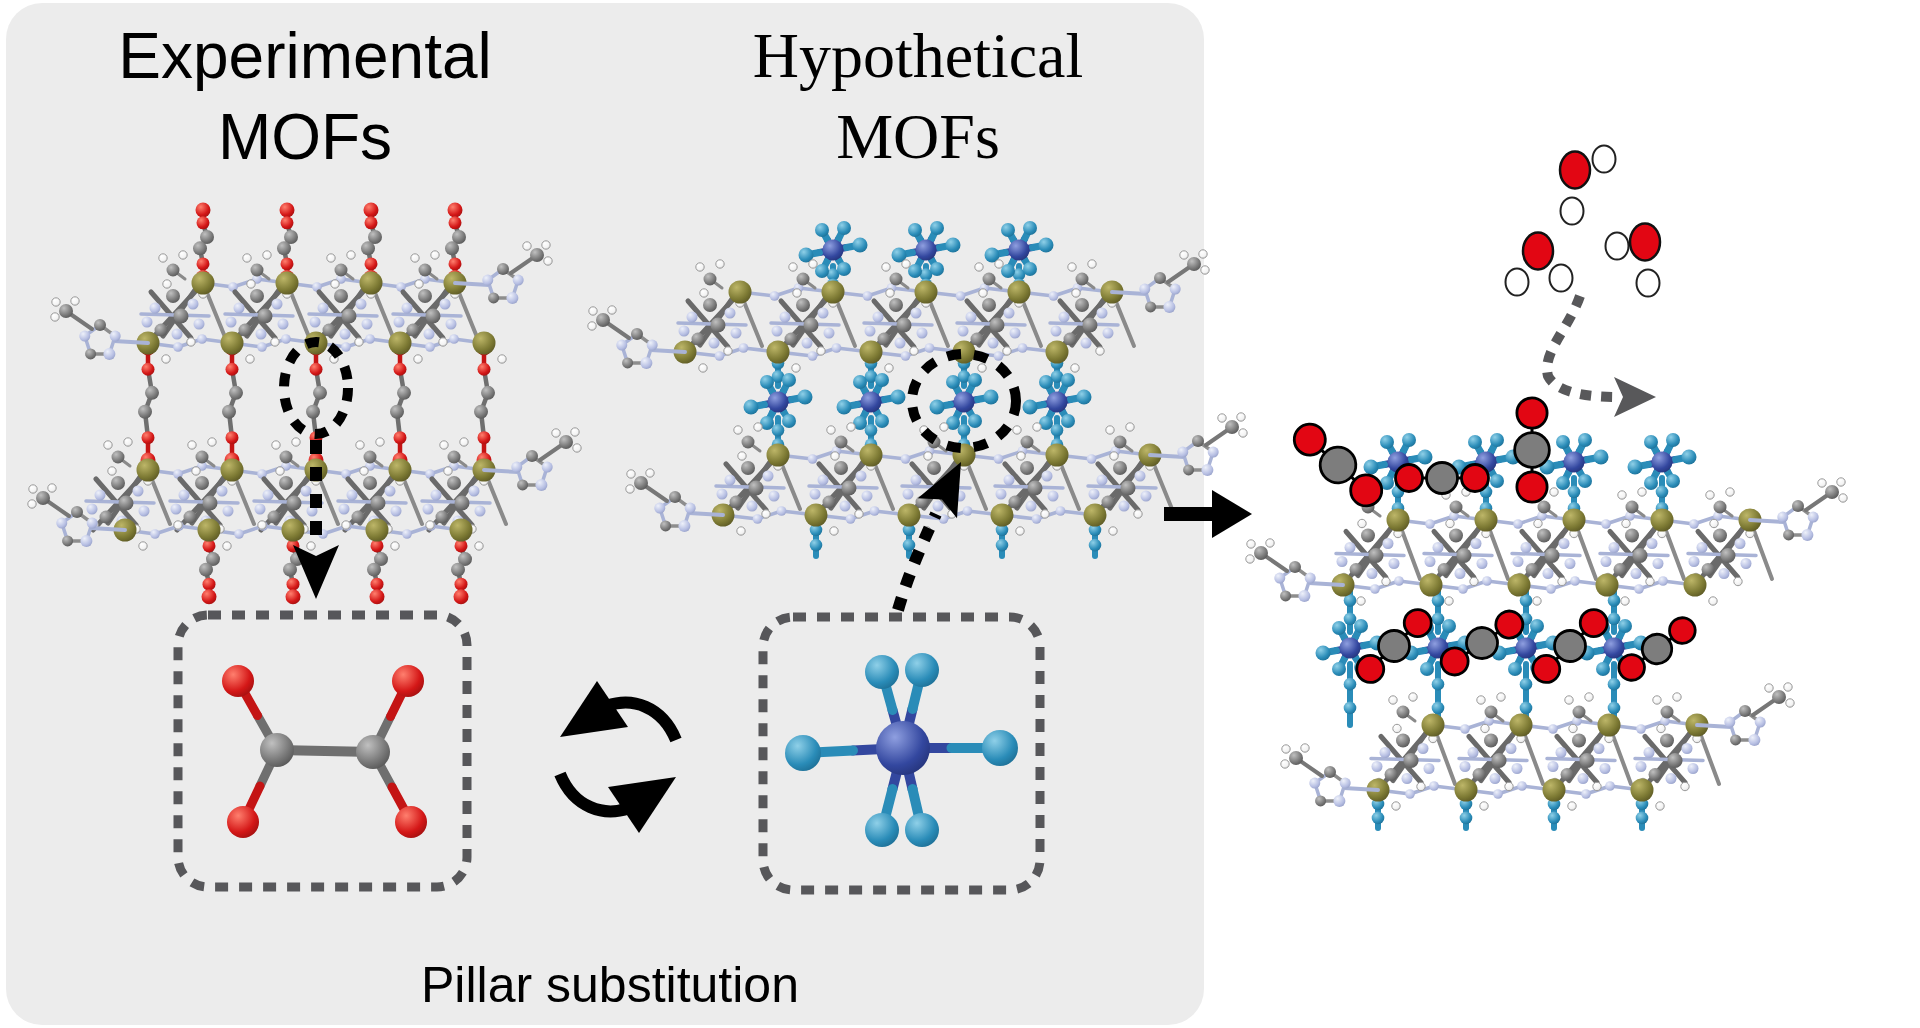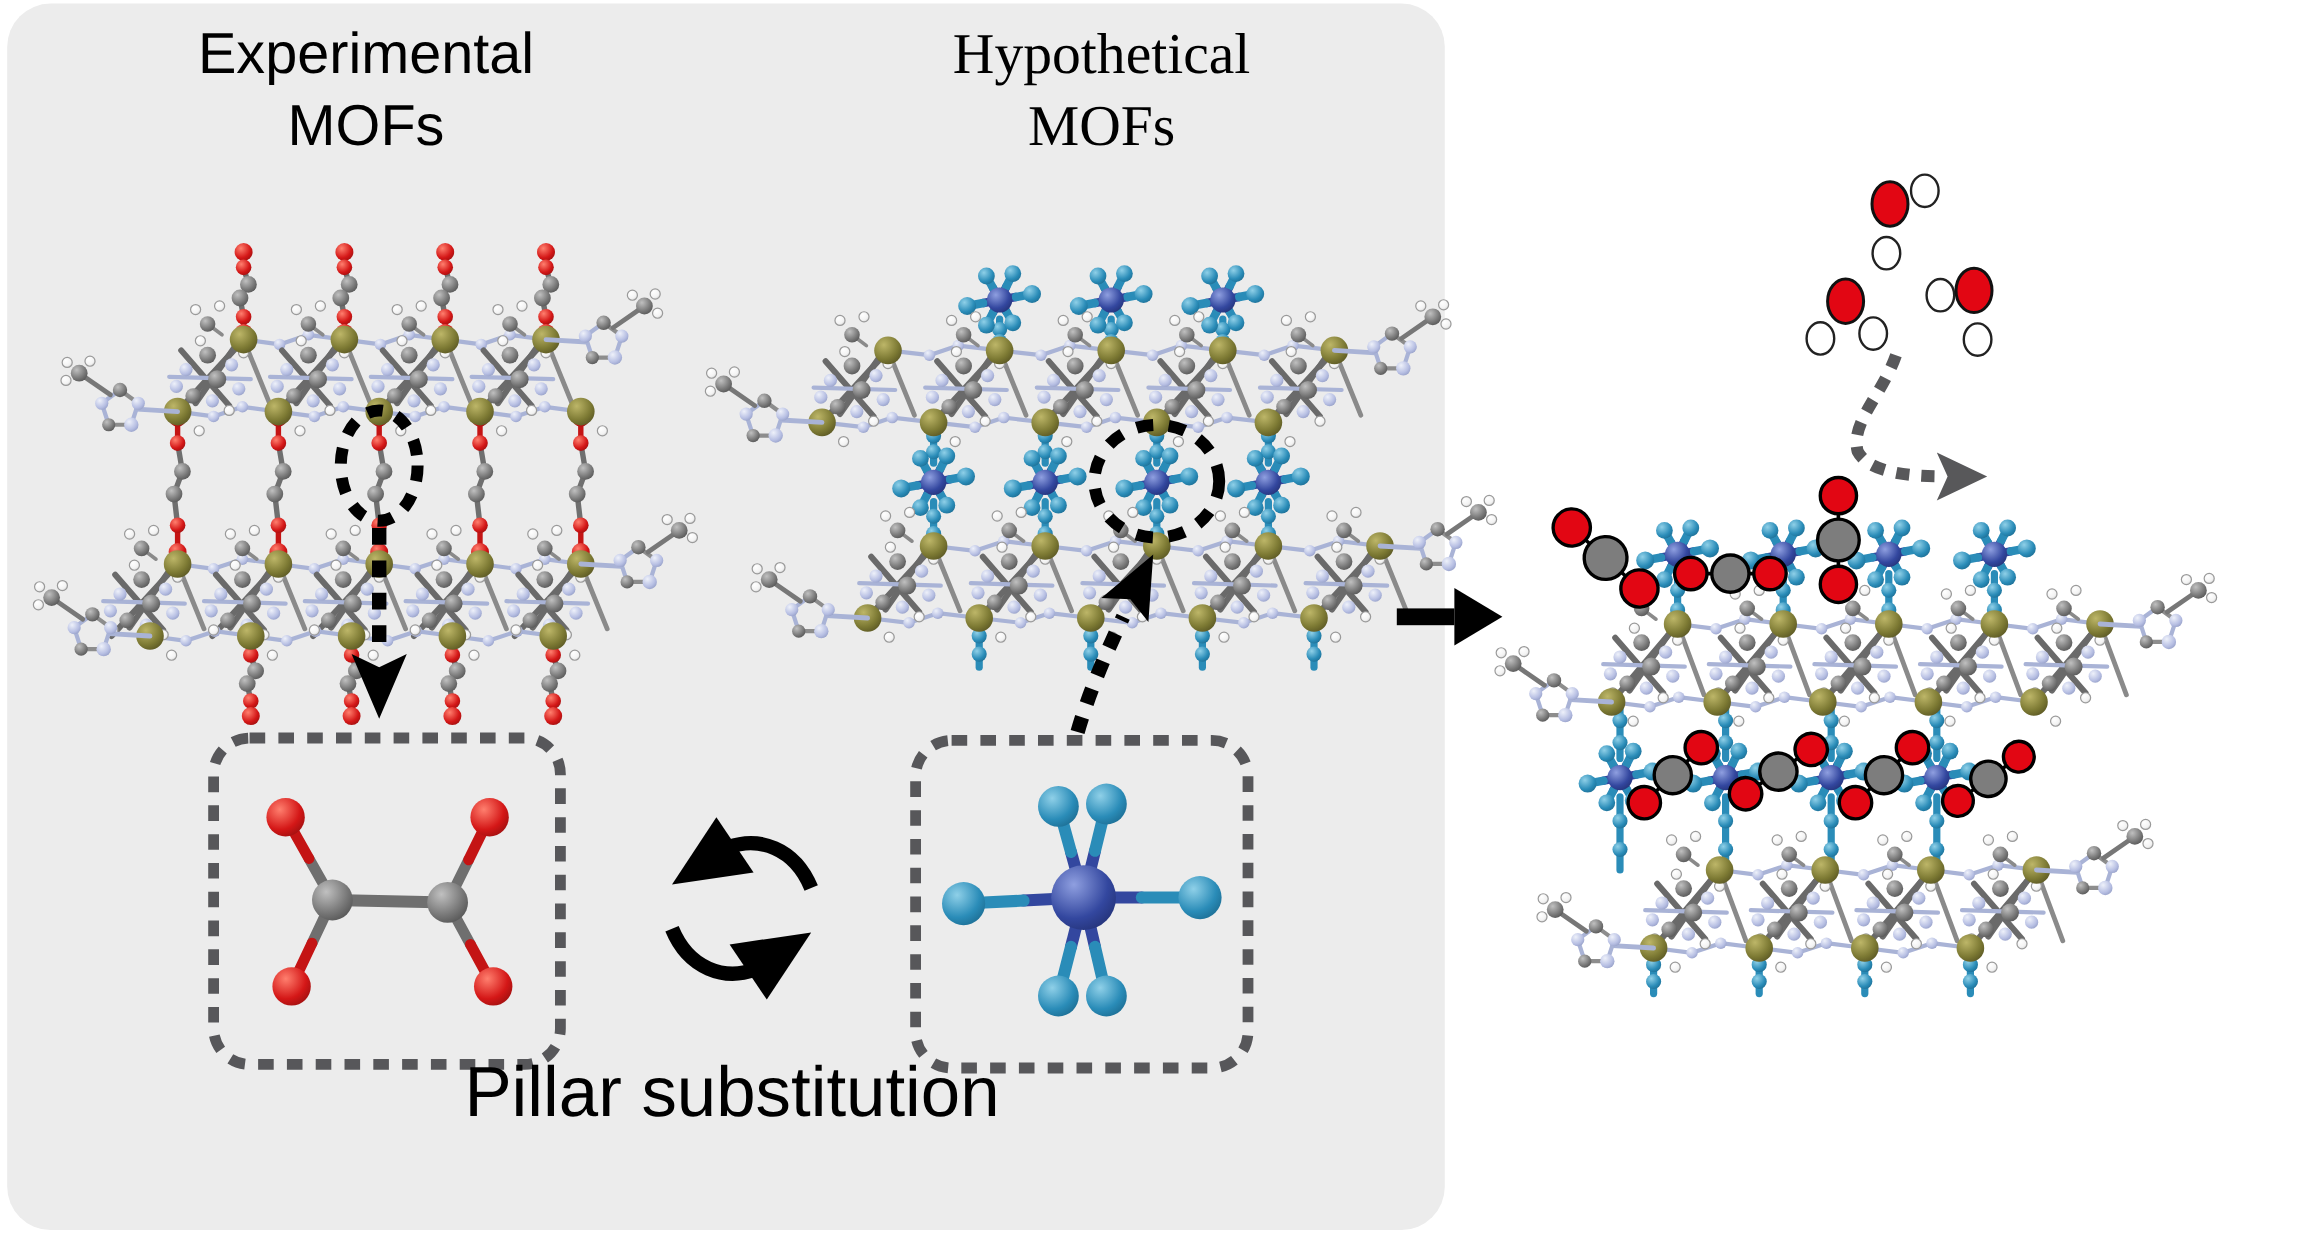--- a/index.html
+++ b/index.html
@@ -1,24 +1,24 @@
 <!DOCTYPE html>
 <html><head>
 <meta charset="utf-8">
 <style>
   html,body{margin:0;padding:0;background:#ffffff;}
   .canvas{position:relative;width:1920px;height:1028px;background:#ffffff;overflow:hidden;
           font-family:"Liberation Sans",sans-serif;}
   .canvas svg{position:absolute;left:0;top:0;}
   .title{position:absolute;transform:translateX(-50%);text-align:center;color:#000;
-         font-size:48px;line-height:1.26;white-space:pre-line;font-weight:400;}
+         font-size:64px;line-height:1.26;white-space:pre-line;font-weight:400;}
   .t-exp{left:305px;top:16px;}
   .t-hyp{left:918px;top:16px;font-family:Liberation Serif, serif;}
-  .caption{position:absolute;transform:translateX(-50%);left:610px;top:876px;
-           font-size:59px;color:#000;font-weight:400;}
+  .caption{position:absolute;transform:translateX(-50%);left:610px;top:956px;
+           font-size:50px;color:#000;font-weight:400;}
 </style>
 </head>
 <body>
 
 <div class="canvas">
   <svg id="scene" width="1920" height="1028" viewBox="0 0 1920 1028">
       <defs>
         <radialGradient id="gr_red" cx="0.35" cy="0.3" r="0.95">
           <stop offset="0" stop-color="#ff7f6e"></stop>
           <stop offset="0.55" stop-color="#d41717"></stop>

